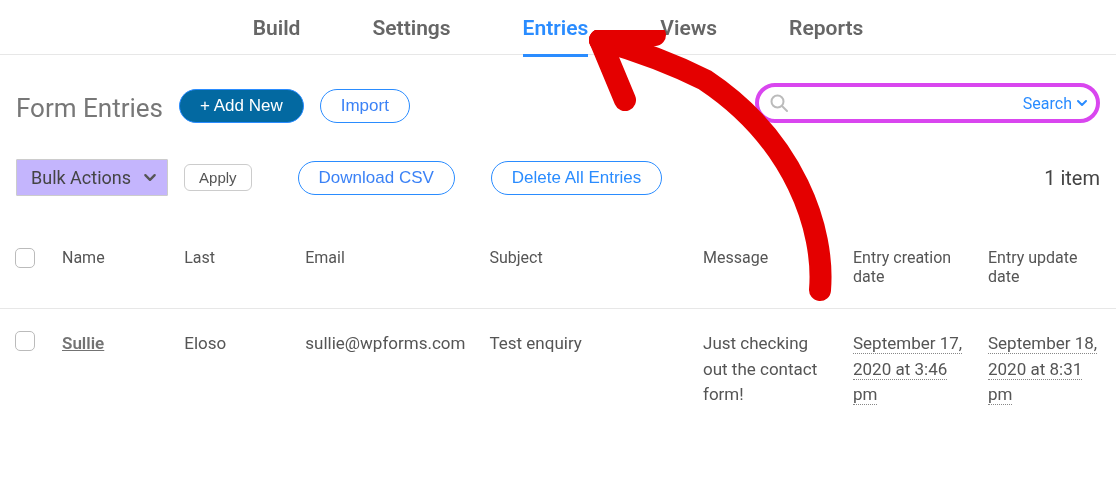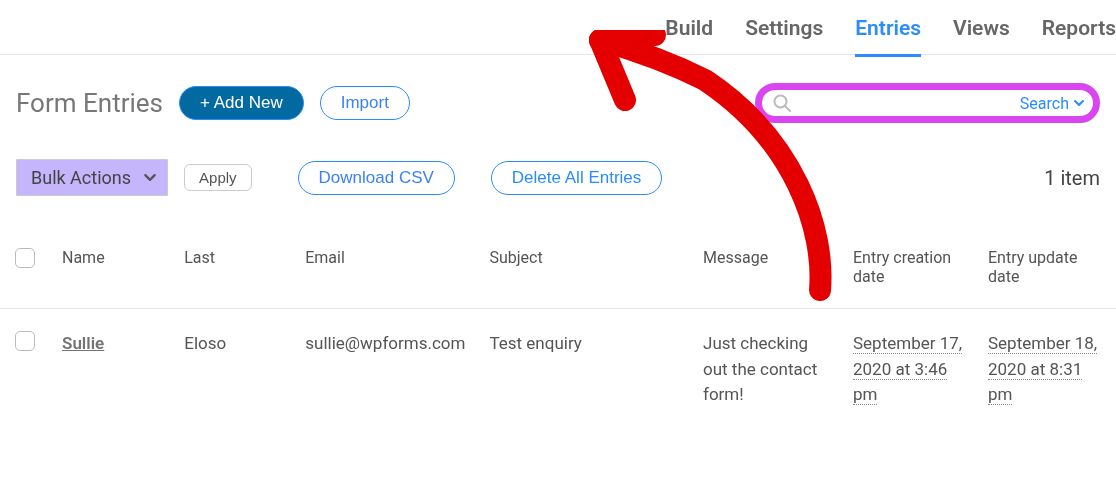--- a/index.html
+++ b/index.html
@@ -8,43 +8,43 @@
       background: #fff;
       color: #555;
       width: 1116px;
       height: 503px;
       position: relative;
     }
 
     
     .topnav {
       display: flex;
-      justify-content: flex-end;
-      gap: 32px;
-      padding: 16px 0 14px;
+      justify-content: center;
+      gap: 72px;
+      padding: 16px 9px 14px;
       border-bottom: 1px solid #e7e7e7;
     }
     .topnav a {
       font-size: 21px;
       font-weight: 600;
       color: #666;
       text-decoration: none;
       padding-bottom: 14px;
       border-bottom: 3px solid transparent;
       margin-bottom: -17px;
     }
     .topnav a.active {
       color: #2a8cff;
       border-bottom-color: #2a8cff;
     }
 
     
     .page-head {
       display: flex;
-      align-items: center;
+      align-items: flex-end;
       padding: 28px 16px 14px;
       gap: 16px;
     }
     .page-title {
       font-size: 26px;
       color: #777;
       font-weight: 400;
     }
     .btn {
       border-radius: 22px;
@@ -67,21 +67,21 @@
       font-size: 15px;
     }
     .btn.danger {
       color: #2a8cff;
     }
     .spacer { flex: 1; }
 
     .search-wrap {
       display: flex;
       align-items: center;
-      border: 7px solid #d946ef;
+      border: 4px solid #d946ef;
       border-radius: 22px;
       padding: 2px 8px 2px 10px;
       width: 345px;
       height: 40px;
     }
     .search-wrap svg { flex: 0 0 auto; }
     .search-wrap input {
       border: none;
       outline: none;
       flex: 1;

